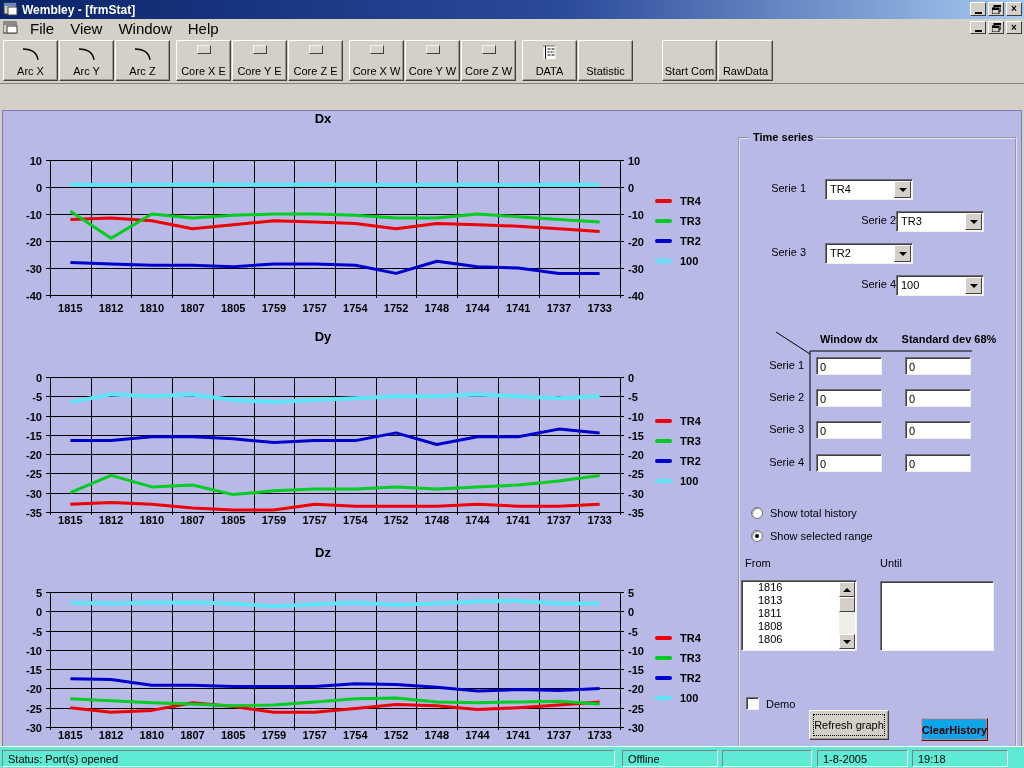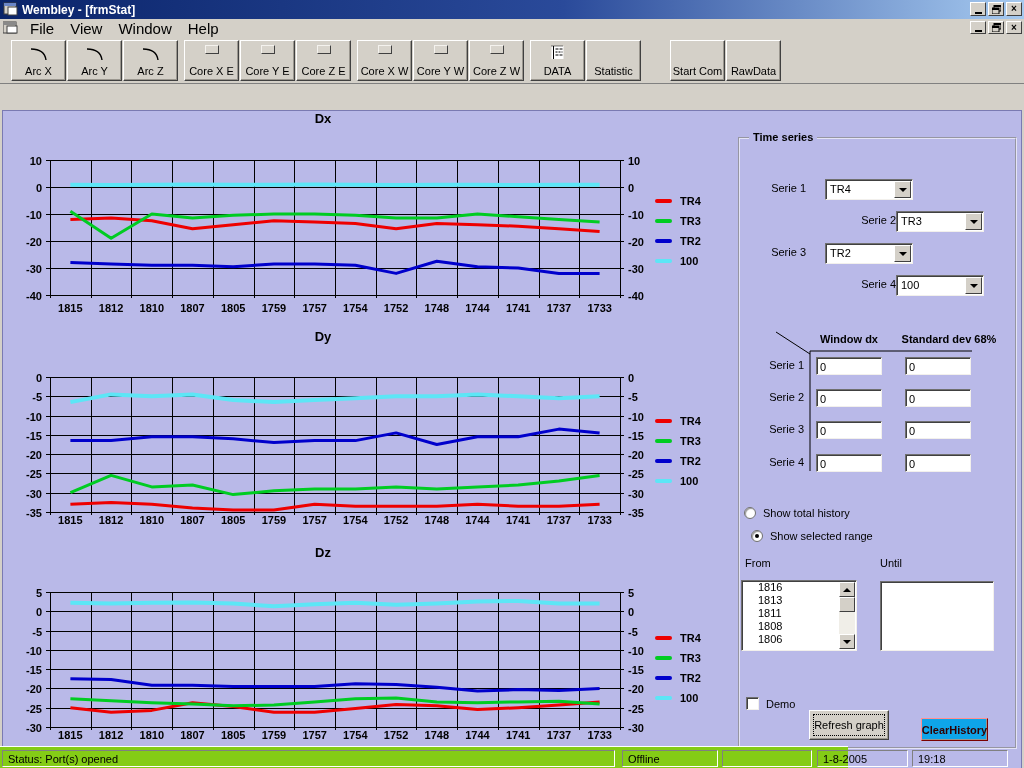--- a/index.html
+++ b/index.html
@@ -24,21 +24,21 @@
   .menubar { position:absolute; left:0; top:19px; width:1024px; height:19px; background:#d4d0c8;
     display:flex; align-items:center; }
   .menu-item { padding:2px 8px; font-size:15px; }
   .form-ico { margin:0 4px 0 3px; }
 
   
   .toolbar { position:absolute; left:0; top:38px; width:1024px; height:46px; background:#d4d0c8;
     border-bottom:1px solid #808080; }
   .tbtn { position:absolute; top:2px; width:55px; height:41px; background:#d4d0c8;
     border:1px solid; border-color:#fff #404040 #404040 #fff;
-    box-shadow:inset -1px -1px 0 #9a968e;margin-left:8px; }
+    box-shadow:inset -1px -1px 0 #9a968e; }
   .tbtn .lbl { position:absolute; bottom:3px; width:100%; text-align:center; font-size:11px; }
   .tbtn .ico { position:absolute; top:4px; left:50%; transform:translateX(-50%); }
   .core-ico { display:block; width:14px; height:9px; background:#d8d4cc;
     border:1px solid; border-color:#f4f2ee #404040 #404040 #f4f2ee; }
 
   
   .client { position:absolute; left:2px; top:84px; width:1020px; height:660px; background:#b9b9e8;
     border:1px solid #7a7ab2;margin-top:26px; }
   .client svg.chart { position:absolute; left:0; }
   .legend { position:absolute; left:652px; width:70px; }
@@ -88,21 +88,21 @@
     border:1px solid; border-color:#707070 #f2f0ec #f2f0ec #707070; box-shadow:inset 1px 1px 0 #404040; }
 
   .btn { position:absolute; background:#d4d0c8; border:1px solid; border-color:#fff #404040 #404040 #fff;
     box-shadow:inset -1px -1px 0 #9a968e; font-size:11px; font-family:"Liberation Sans",sans-serif;
     display:flex; align-items:center; justify-content:center; }
   .btn.refresh { left:69px; top:571px; width:80px; height:30px; outline:1px dotted #000; outline-offset:-5px; }
   .btn.clear { left:181px; top:579px; width:67px; height:23px; background:#0ea5e9; color:#300000;
     font-weight:bold; border-color:#ff9090 #7a0000 #7a0000 #ff9090; }
 
   
-  .statusbar { position:absolute; left:0; top:746px; width:848px; height:22px; background:#84cc16;
+  .statusbar { position:absolute; left:0; top:746px; width:1024px; height:22px; background:#5eead4;
     border-top:1px solid #fff; }
   .sb-panel { position:absolute; top:3px; height:17px; border:1px solid; border-color:#808080 #fff #fff #808080;
     font-size:11px; padding:2px 0 0 5px; white-space:nowrap; overflow:hidden; }
 </style>
 </head>
 <body>
 
 <div class="titlebar">
   <span class="app-ico">
     <svg width="15" height="14">
@@ -601,21 +601,21 @@
         <input class="field" value="0" style="left: 165px; top: 250px; width: 66px;">
         <span class="flabel" style="left: 6px; top: 284px; width: 58px; text-align: right;">Serie 3</span>
         <input class="field" value="0" style="left: 76px; top: 282px; width: 66px;">
         <input class="field" value="0" style="left: 165px; top: 282px; width: 66px;">
         <span class="flabel" style="left: 6px; top: 317px; width: 58px; text-align: right;">Serie 4</span>
         <input class="field" value="0" style="left: 76px; top: 315px; width: 66px;">
         <input class="field" value="0" style="left: 165px; top: 315px; width: 66px;">
       </div>
 
     <div id="radio-group">
-        <div class="radio-row" style="left: 4px; top: 368px;">
+        <div class="radio-row" style="left: 11px; top: 368px;">
           <span class="radio"></span>
           <span class="flabel plain" style="position: static;">Show total history</span>
         </div>
         <div class="radio-row" style="left: 11px; top: 391px;">
           <span class="radio">
             <span class="dot"></span>
           </span>
           <span class="flabel plain" style="position: static;">Show selected range</span>
         </div>
       </div>

